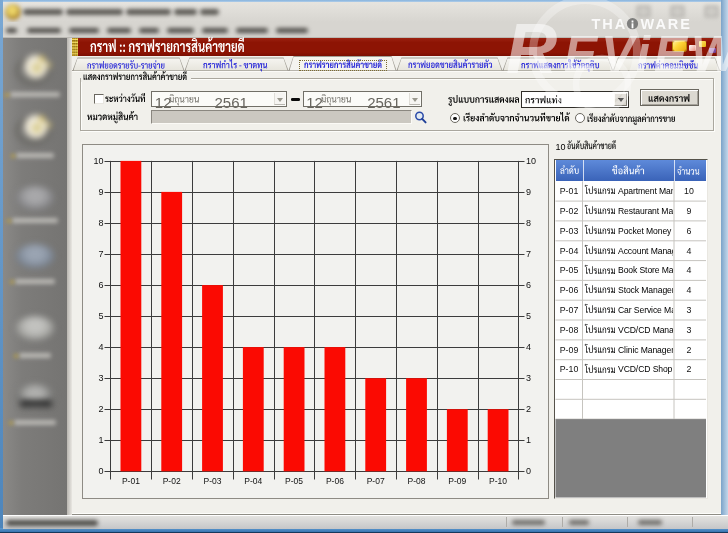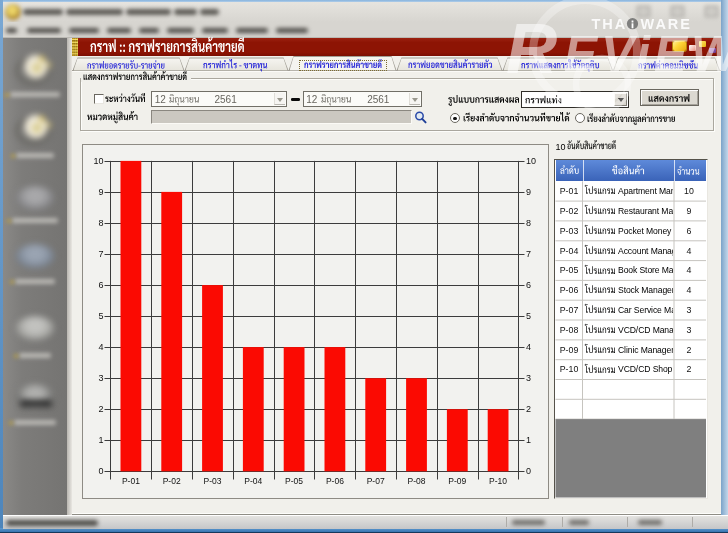--- a/index.html
+++ b/index.html
@@ -2,21 +2,21 @@
 <html><head><meta charset="utf-8">
 
 <style>
 *{margin:0;padding:0;box-sizing:border-box}
 html,body{width:728px;height:533px;overflow:hidden;font-family:"Liberation Sans",sans-serif}
 #win{position:relative;width:728px;height:533px;background:#dcdad5;overflow:hidden}
 .abs{position:absolute}
 .tp{position:absolute;overflow:visible}
 .blur2{filter:blur(2px)}
 .blur3{filter:blur(3px)}
-.dt{font-size:10px;color:#68665f}
+.dt{font-size:15px;color:#68665f}
 </style>
 
 </head><body>
 <div id="win">
 <div class="abs" style="left:0;top:0;width:728px;height:2px;background:linear-gradient(#86b3dd,#b0cde9)"></div>
 <div class="abs" style="left:0;top:0;width:3px;height:533px;background:linear-gradient(#7aa8d4,#4d85bb)"></div>
 <div class="abs" style="left:721px;top:0;width:7px;height:533px;background:linear-gradient(to right,#7ba3c9,#c3d7ea)"></div>
 <div class="abs" style="left:0;top:528px;width:728px;height:5px;background:linear-gradient(#5d9ad2,#2e6aa6)"></div>
 <div class="abs" style="left:0;top:532px;width:728px;height:1px;background:#16385c"></div>
 <div class="abs" style="left:3px;top:2px;width:718px;height:20px;background:linear-gradient(#e6e4df,#d7d5d0)"></div>

